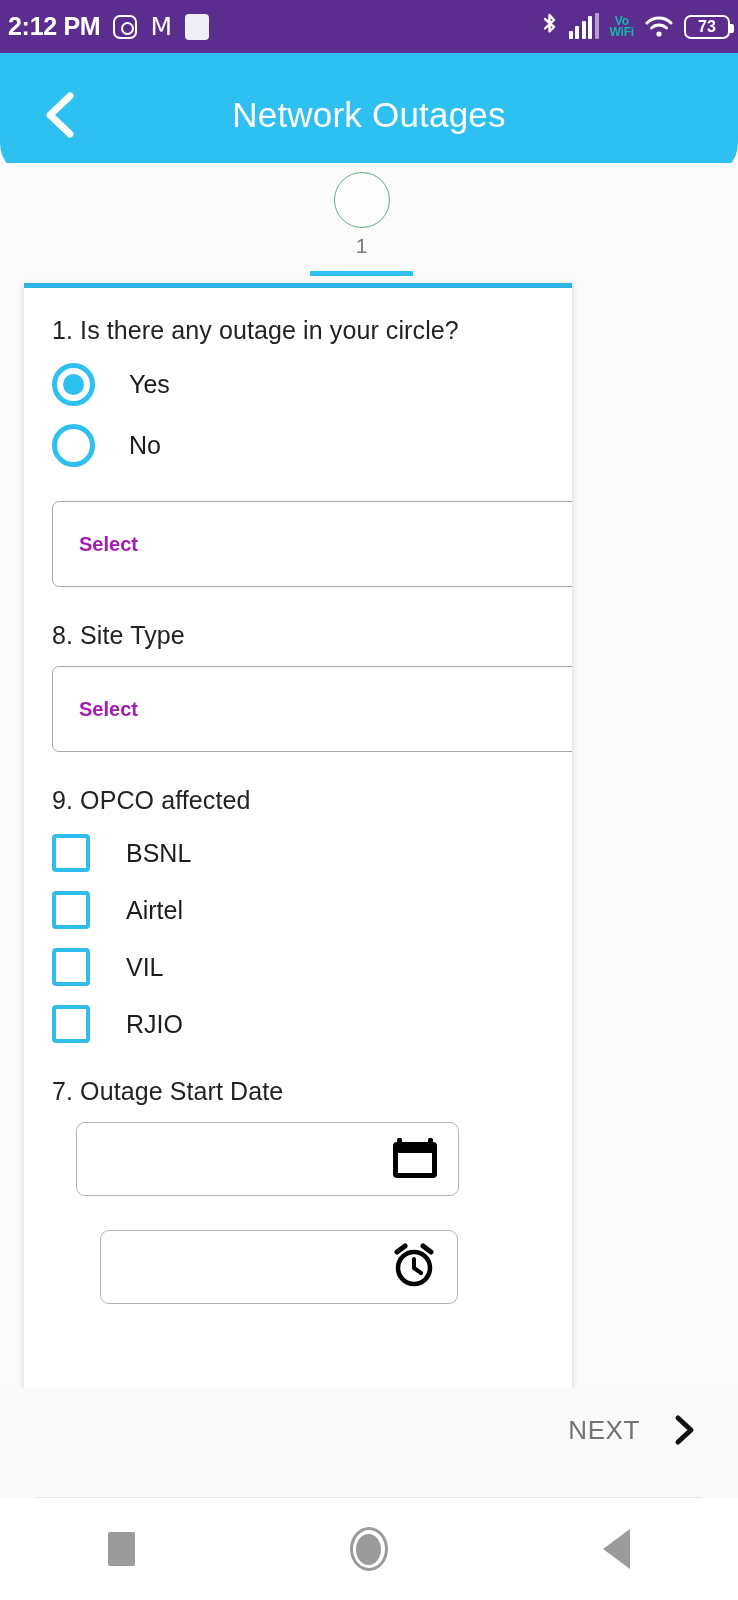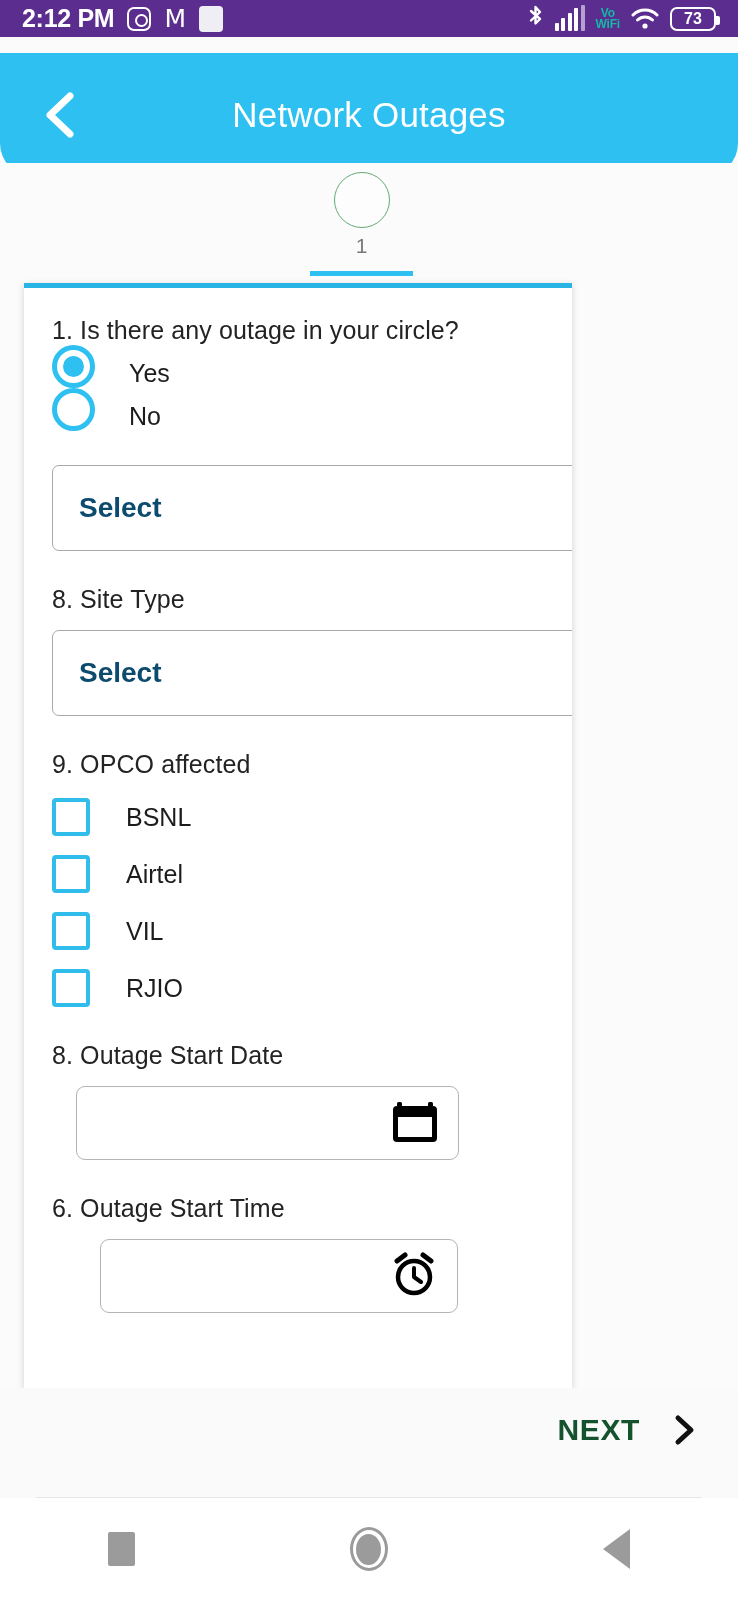--- a/index.html
+++ b/index.html
@@ -6,24 +6,24 @@
   html, body {
     width: 738px; height: 1600px;
     font-family: "Liberation Sans", sans-serif;
     background: #ffffff;
     overflow: hidden;
   }
   #app { position: relative; width: 738px; height: 1600px; background: #fbfbfb; }
 
   
   .statusbar {
-    position: absolute; top: 0; left: 0; width: 738px; height: 37px;
+    position: absolute; top: 0; left: 0; width: 738px; height: 53px;
     background: #5b2d8e;
     display: flex; align-items: center; justify-content: space-between;
-    padding: 0 22px;
+    padding: 0 8px;
   }
   .sb-left { display: flex; align-items: center; gap: 13px; }
   .sb-clock { color: #ffffff; font-size: 25px; font-weight: bold; letter-spacing: -0.3px; }
   .sb-right { display: flex; align-items: center; gap: 11px; }
 
   .ig-icon { width: 24px; height: 24px; border: 2.5px solid #fff; border-radius: 7px; position: relative; }
   .ig-icon::after { content:""; position:absolute; top:50%; left:50%; width:9px; height:9px;
     margin:-4.5px 0 0 -4.5px; border:2.2px solid #fff; border-radius:50%; }
   .gm-icon { color:#fff; font-size:25px; line-height:24px; font-family:"DejaVu Sans", sans-serif; }
   .wt-icon { width:24px; height:26px; background:#f0eef5; border-radius:4px; }
@@ -69,52 +69,52 @@
     background:#ffffff; border-top:5px solid #2ab4e4;
     box-shadow:0 2px 7px rgba(0,0,0,0.17);
     overflow:hidden;
   }
   .card-inner { padding:28px 28px 0 28px; }
 
   .q-label { font-size:25px; color:#232323; font-weight:400; letter-spacing:0.1px; }
   .q-block { margin-bottom:34px; }
 
   
-  .opt-row { display:flex; align-items:flex-end; }
+  .opt-row { display:flex; align-items:center; margin-top:18px; }
   .radio { width:43px; height:43px; border-radius:50%; border:5px solid #2ec0f0;
            background:#fff; flex:none; position:relative; cursor:pointer; }
   .radio.checked::after { content:""; position:absolute; top:50%; left:50%;
            width:21px; height:21px; margin:-10.5px 0 0 -10.5px; border-radius:50%; background:#2ec0f0; }
   .opt-text { margin-left:34px; font-size:25px; color:#1c1c1c; }
 
   
   .dropdown { margin-top:16px; width:628px; height:86px; border:1.6px solid #a8a8a8;
               border-radius:7px; background:#fff; display:flex; align-items:center;
               padding:0 26px; justify-content:space-between; cursor:pointer; }
-  .dd-value { font-size:28px; font-weight:bold; color:#0c4a6e; }
+  .dd-value { font-size:20px; font-weight:bold; color:#a21caf; }
   .caret { width:0; height:0; border-left:22px solid transparent; border-right:22px solid transparent;
            border-top:25px solid #000; }
 
   
   .cb-row { display:flex; align-items:center; margin-top:19px; }
   .checkbox { width:38px; height:38px; border:4px solid #31bdeb; border-radius:4px;
               background:#fff; flex:none; cursor:pointer; }
   .cb-text { margin-left:36px; font-size:25px; color:#1c1c1c; }
 
   
   .field-box { margin-top:16px; height:74px; border:1.5px solid #b4b4b4; border-radius:9px;
                background:#fff; display:flex; align-items:center; justify-content:flex-end;
                padding-right:18px; cursor:pointer; }
   .field-date { width:383px; margin-left:24px; }
   .field-time { width:358px; margin-left:48px; }
 
   
   .footer { position:absolute; left:0; top:1388px; width:738px; height:110px; background:#fafafa; }
   .next-btn { position:absolute; right:38px; top:24px; display:flex; align-items:center; gap:30px; cursor:pointer; }
-  .next-label { color:#14532d; font-size:30px; font-weight:bold; letter-spacing:0.6px; }
+  .next-label { color:#737373; font-size:26px; font-weight:normal; letter-spacing:0.6px; }
   .next-chev { width:30px; height:36px; position:relative; }
 
   .footer-div { position:absolute; left:36px; top:1497px; width:666px; height:1px; background:#e6e6e6; }
 
   
   .navbar { position:absolute; left:0; top:1498px; width:738px; height:102px; background:#ffffff;
             display:flex; align-items:center; justify-content:space-around; }
   .nav-square { width:27px; height:34px; background:#9b9b9b; border-radius:2px; cursor:pointer; }
   .nav-home { width:38px; height:44px; border:3px solid #9b9b9b; border-radius:50%;
               display:flex; align-items:center; justify-content:center; cursor:pointer; }
@@ -225,35 +225,34 @@
           <span class="checkbox"></span>
           <span class="cb-text">VIL</span>
         </div>
         <div class="cb-row">
           <span class="checkbox"></span>
           <span class="cb-text">RJIO</span>
         </div>
       </div>
 
       <div class="q-block">
-        <div class="q-label">8. Outage Start Date</div>
+        <div class="q-label">7. Outage Start Date</div>
         <div class="field-box field-date">
           <span>
             <svg width="50" height="48" viewBox="0 0 50 48">
               <rect x="7" y="5" width="5" height="8" rx="1.5" fill="#000"></rect>
               <rect x="38" y="5" width="5" height="8" rx="1.5" fill="#000"></rect>
               <rect x="3" y="9" width="44" height="36" rx="4" fill="#000"></rect>
               <rect x="8" y="20" width="34" height="20" fill="#fff"></rect>
             </svg>
           </span>
         </div>
       </div>
 
       <div class="q-block">
-        <div class="q-label">6. Outage Start Time</div>
         <div class="field-box field-time">
           <span>
             <svg width="50" height="50" viewBox="0 0 50 50">
               <circle cx="25" cy="28" r="16" fill="none" stroke="#000" stroke-width="4.5"></circle>
               <path d="M25 19 L25 28 L32 33" fill="none" stroke="#000" stroke-width="4" stroke-linecap="round" stroke-linejoin="round"></path>
               <path d="M8 12 L16 6" stroke="#000" stroke-width="5" stroke-linecap="round"></path>
               <path d="M42 12 L34 6" stroke="#000" stroke-width="5" stroke-linecap="round"></path>
             </svg>
           </span>
         </div>

